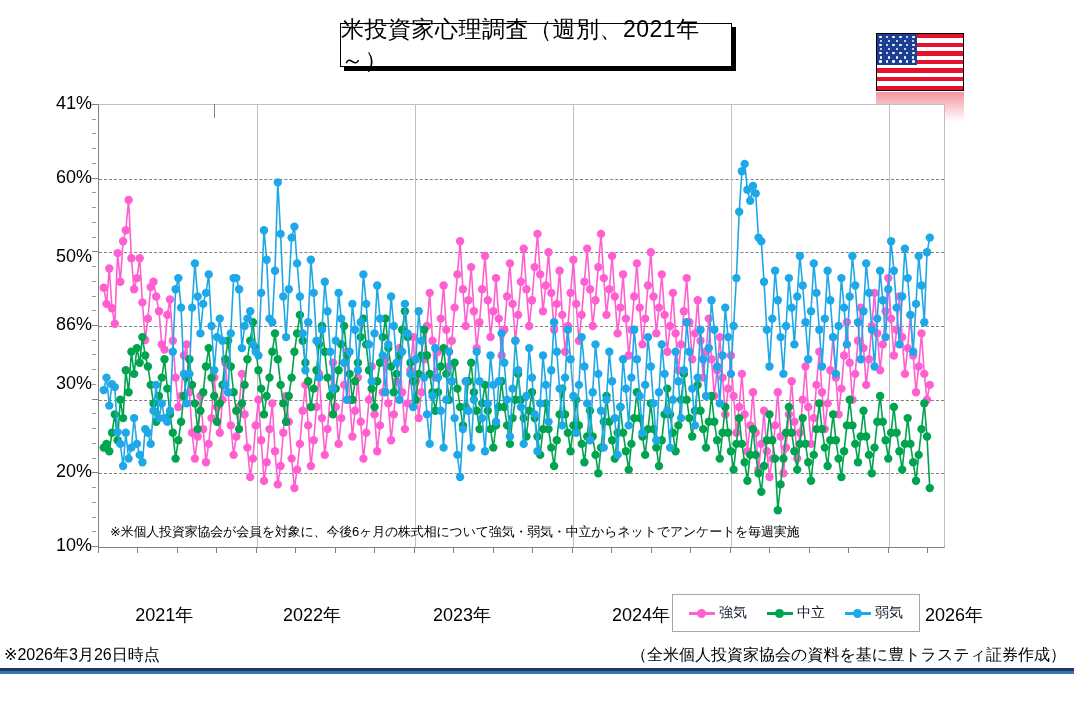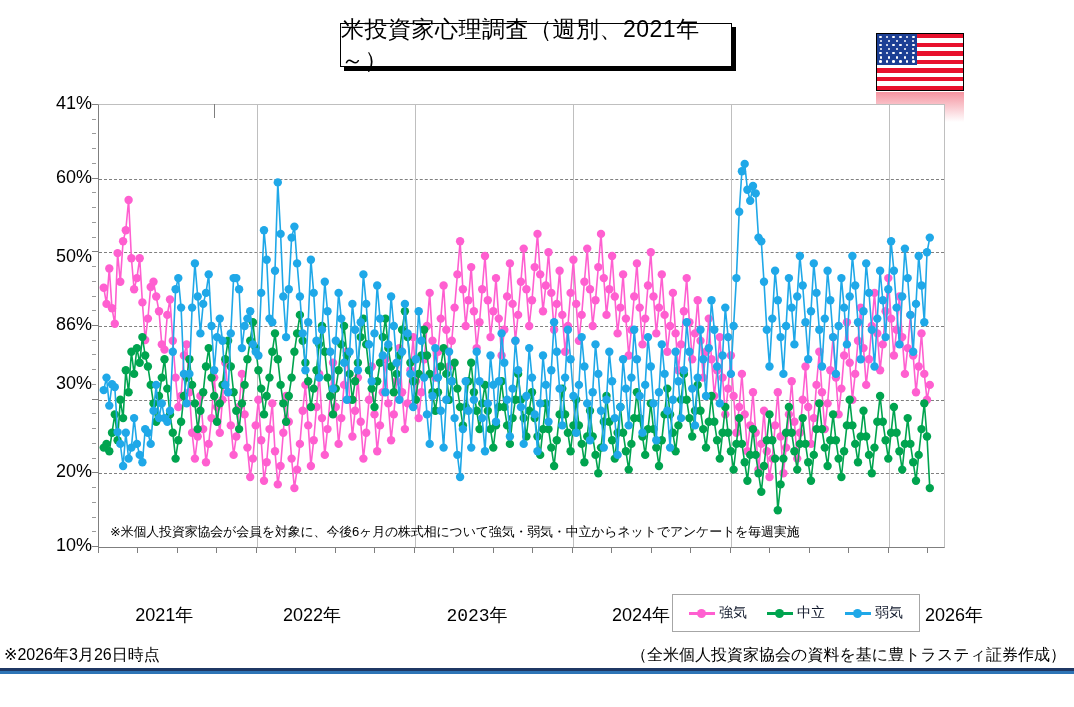--- a/index.html
+++ b/index.html
@@ -232,21 +232,21 @@
       <div class="xtick" style="left: 729.776px;"></div>
       <div class="xtick" style="left: 769.262px;"></div>
       <div class="xtick" style="left: 808.748px;"></div>
       <div class="xtick" style="left: 848.234px;"></div>
       <div class="xtick" style="left: 887.72px;"></div>
       <div class="xtick" style="left: 927.206px;"></div>
     </div>
   <div id="xlabels-host">
       <div class="xlab" style="left: 164.336px;">2021年</div>
       <div class="xlab" style="left: 312px;">2022年</div>
-      <div class="xlab" style="left: 477px; font-family: Liberation Mono, monospace;">2023年</div>
+      <div class="xlab" style="left: 462px;">2023年</div>
       <div class="xlab" style="left: 641px;">2024年</div>
       <div class="xlab" style="left: 796.112px;">2025年</div>
       <div class="xlab" style="left: 954.056px;">2026年</div>
     </div>
 
   <div id="plot">
     <div id="gridlines">
         <div class="hgrid" style="top: 368.333px;"></div>
         <div class="hgrid" style="top: 294.667px;"></div>
         <div class="hgrid" style="top: 221px;"></div>

